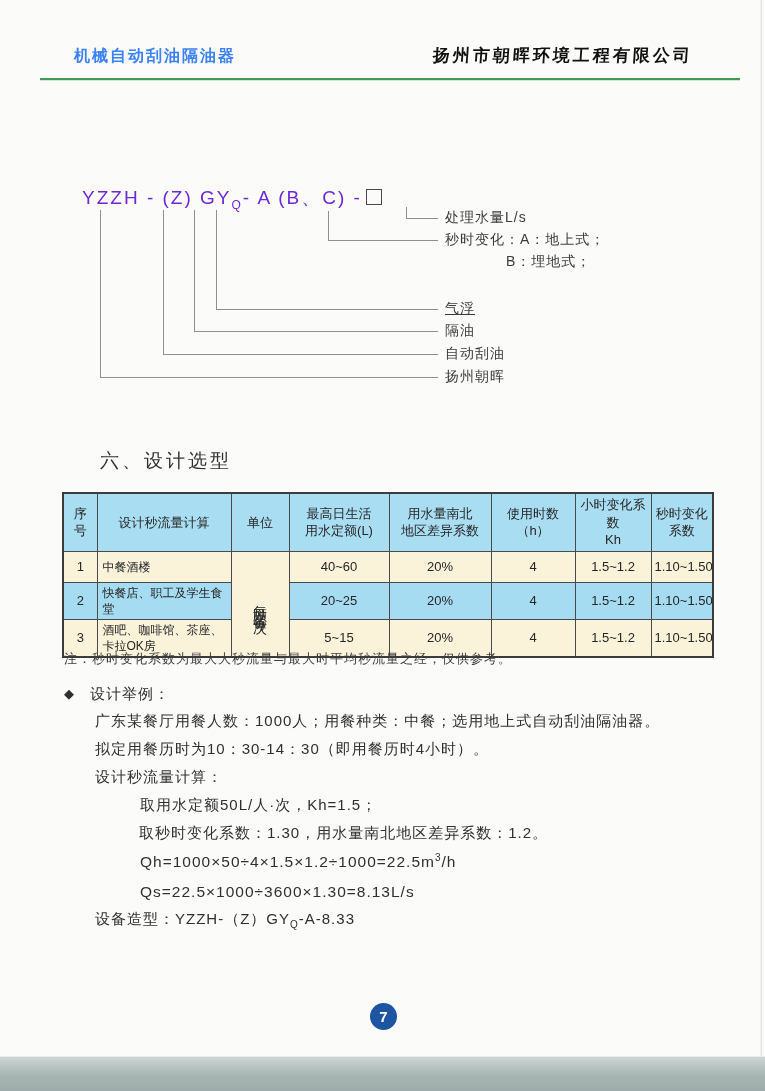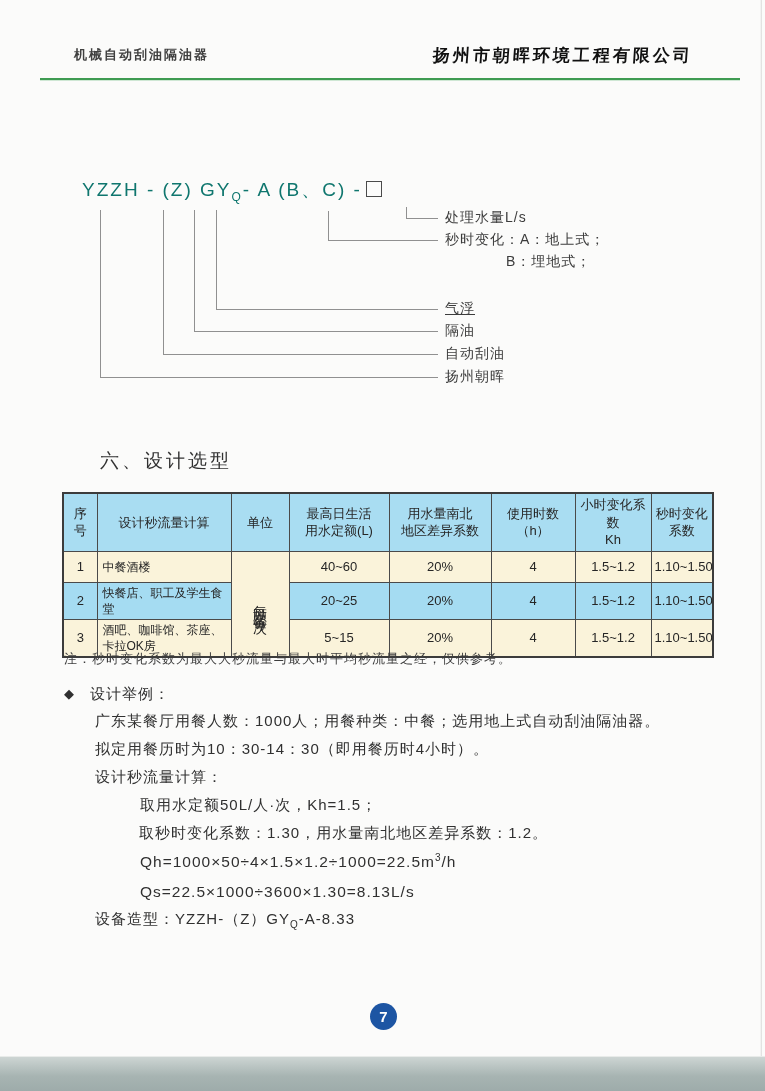--- a/index.html
+++ b/index.html
@@ -6,42 +6,42 @@
   body{
     width:765px;height:1091px;position:relative;overflow:hidden;
     background:#fbfbfa;
     font-family:"Liberation Sans","DejaVu Sans",sans-serif;
     color:#2e2e2e;
   }
   .page{position:absolute;inset:0;}
   
   .hdr-product{
     position:absolute;left:74px;top:46px;
-    font-size:13px;font-weight:bold;letter-spacing:2px;color:#404040;
+    font-size:16px;font-weight:bold;letter-spacing:2px;color:#3b82f6;
   }
   .hdr-company{
     position:absolute;right:72px;top:44px;
     font-family:"Liberation Serif","DejaVu Serif",serif;
     font-size:17px;font-weight:bold;letter-spacing:3px;color:#111;
     transform:skewX(-4deg);
   }
   .hdr-rule{
     position:absolute;left:40px;top:78px;width:700px;height:2px;
     background:#3f9b52;border-bottom:1px solid #cfe7d4;
   }
   
   .sec-title{
     position:absolute;font-size:19px;letter-spacing:3px;color:#323232;
   }
   #sec5-title{left:68px;top:116px;}
   #sec6-title{left:68px;top:448px;margin-left:32px;}
   
   .model-line{
-    position:absolute;left:82px;top:177px;
-    font-size:19px;letter-spacing:2px;color:#0f766e;white-space:nowrap;
+    position:absolute;left:82px;top:185px;
+    font-size:19px;letter-spacing:2px;color:#6d28d9;white-space:nowrap;
   }
   .model-line sub{font-size:12px;}
   .model-box{
     display:inline-block;width:14px;height:14px;
     border:1.5px solid #4a4a4a;vertical-align:-1px;margin-left:4px;
   }
   .callout{
     position:absolute;border-left:1px solid #909090;border-bottom:1px solid #909090;
   }
   .callout-label{

